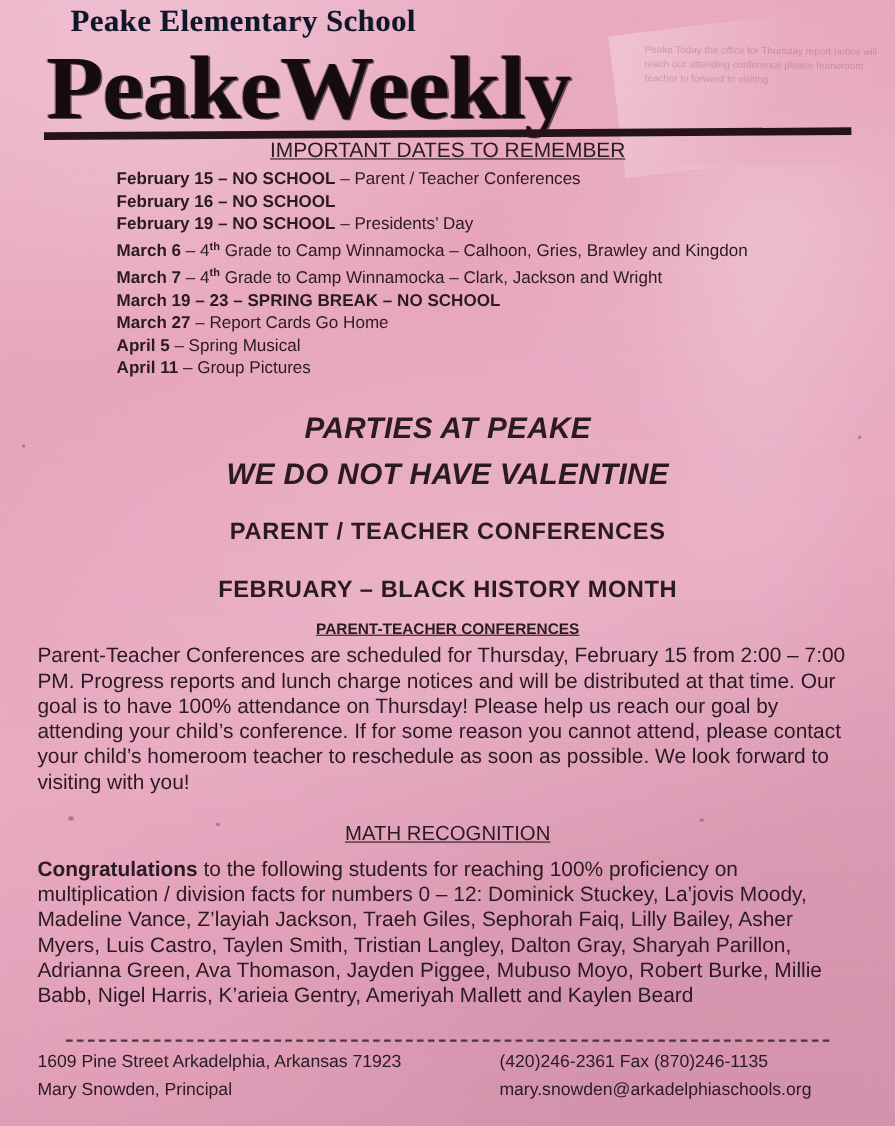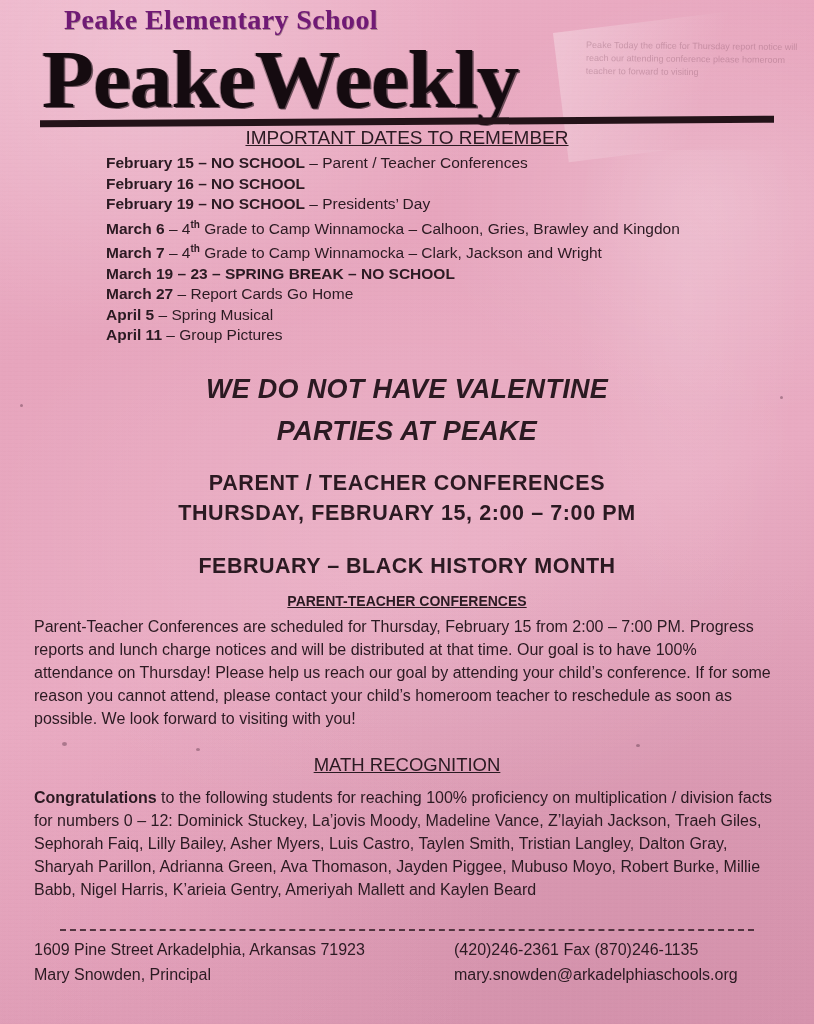--- a/index.html
+++ b/index.html
@@ -66,21 +66,21 @@
     color: #2b1a22;
   }
 
   
   .school-name {
     font-family: "Liberation Serif", serif;
     font-weight: bold;
     font-size: 28px;
     letter-spacing: .4px;
     margin: 4px 0 0 30px;
-    color: #701a75;
+    color: #0f172a;
     text-shadow: 0.6px 0.6px 0 rgba(40,20,30,0.35);
   }
   .masthead {
     font-family: "Liberation Serif", serif;
     font-weight: bold;
     font-size: 82px;
     line-height: 84px;
     letter-spacing: -1px;
     margin: 2px 0 0 8px;
     color: #150b10;
@@ -149,21 +149,21 @@
 
   
   .sub-title {
     text-align: center;
     font-weight: bold;
     font-size: 14px;
     text-decoration: underline;
     margin: 4px 0 6px 0;
   }
   .para {
-    font-size: 16px;
+    font-size: 19px;
     line-height: 23px;
     text-align: left;
     margin: 0 2px 0 0;
   }
   .math-title {
     text-align: center;
     font-weight: normal;
     font-size: 18.5px;
     text-decoration: underline;
     margin: 24px 0 10px 0;
@@ -235,27 +235,26 @@
     <li><span class="lbl">February 19 – NO SCHOOL</span><span> – Presidents’ Day</span></li>
     <li><span class="lbl">March 6</span><span> – 4<sup>th</sup> Grade to Camp Winnamocka – Calhoon, Gries, Brawley and Kingdon</span></li>
     <li><span class="lbl">March 7</span><span> – 4<sup>th</sup> Grade to Camp Winnamocka – Clark, Jackson and Wright</span></li>
     <li><span class="lbl">March 19 – 23 – SPRING BREAK – NO SCHOOL</span><span></span></li>
     <li><span class="lbl">March 27</span><span> – Report Cards Go Home</span></li>
     <li><span class="lbl">April 5</span><span> – Spring Musical</span></li>
     <li><span class="lbl">April 11</span><span> – Group Pictures</span></li>
   </ul>
 
   <div class="valentine">
+    <div>PARTIES AT PEAKE</div>
     <div>WE DO NOT HAVE VALENTINE</div>
-    <div>PARTIES AT PEAKE</div>
   </div>
 
   <div class="conf-head">
     <div>PARENT / TEACHER CONFERENCES</div>
-    <div>THURSDAY, FEBRUARY 15,  2:00 – 7:00 PM</div>
   </div>
 
   <div class="bhm">FEBRUARY – BLACK HISTORY MONTH</div>
 
   <div class="sub-title">PARENT-TEACHER CONFERENCES</div>
   <div class="para">Parent-Teacher Conferences are scheduled for Thursday, February 15 from 2:00 – 7:00 PM.  Progress reports and lunch charge notices and will be distributed at that time.  Our goal is to have 100% attendance on Thursday!  Please help us reach our goal by attending your child’s conference.  If for some reason you cannot attend, please contact your child’s homeroom teacher to reschedule as soon as possible.  We look forward to visiting with you!</div>
 
   <div class="math-title">MATH RECOGNITION</div>
   <div class="para math-para"><span class="bold-lead">Congratulations</span><span> to the following students for reaching 100% proficiency on multiplication / division facts for numbers 0 – 12:  Dominick Stuckey, La’jovis Moody, Madeline Vance, Z’layiah Jackson, Traeh Giles, Sephorah Faiq, Lilly Bailey, Asher Myers, Luis Castro, Taylen Smith, Tristian Langley, Dalton Gray, Sharyah Parillon, Adrianna Green, Ava Thomason, Jayden Piggee, Mubuso Moyo, Robert Burke, Millie Babb, Nigel Harris, K’arieia Gentry, Ameriyah Mallett and Kaylen Beard</span></div>
 

